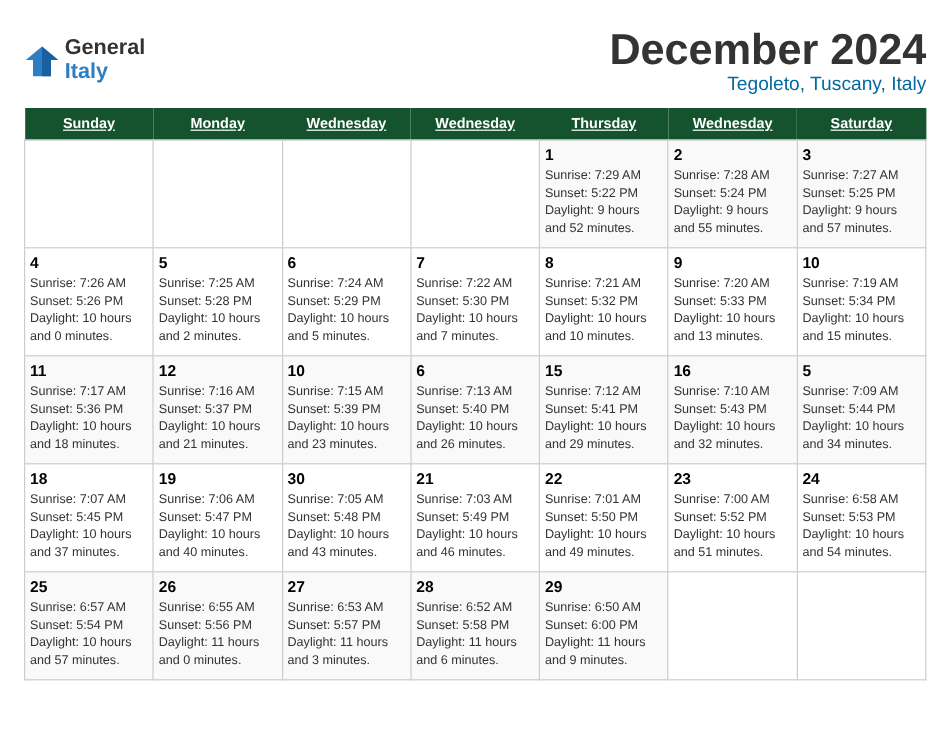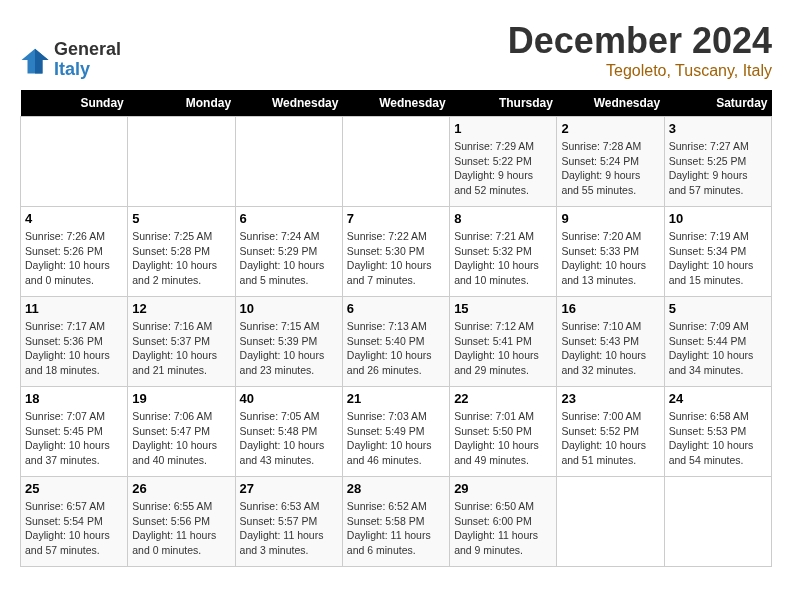--- a/index.html
+++ b/index.html
@@ -6,21 +6,21 @@
     body {
       font-family: Arial, sans-serif;
       background: #fff;
       width: 792px;
       min-height: 612px;
       padding: 20px;
     }
     .header-section {
       display: flex;
       justify-content: space-between;
-      align-items: flex-end;
+      align-items: center;
       margin-bottom: 10px;
     }
     .logo {
       display: flex;
       align-items: center;
       gap: 4px;
     }
     .logo-text {
       display: flex;
       flex-direction: column;
@@ -37,34 +37,35 @@
     .title-section {
       text-align: right;
     }
     .main-title {
       font-size: 36px;
       font-weight: bold;
       color: #333;
     }
     .subtitle {
       font-size: 16px;
-      color: #a16207;
+      color: #0369a1;
     }
     table {
       width: 100%;
       border-collapse: collapse;
       font-size: 11px;
     }
     thead tr th {
-      background-color: #000000;
+      background-color: #14532d;
       color: white;
       padding: 6px 4px;
-      text-align: right;
+      text-align: center;
       font-size: 12px;
       font-weight: bold;
+      text-decoration: underline;
     }
     tbody tr td {
       border: 1px solid #ccc;
       vertical-align: top;
       padding: 4px;
       min-height: 80px;
       height: 90px;
       width: 14.28%;
     }
     .day-number {
@@ -206,21 +207,21 @@
       <tr>
         <td>
           <span class="day-number">18</span>
           <div class="cell-content">Sunrise: 7:07 AM<br>Sunset: 5:45 PM<br>Daylight: 10 hours<br>and 37 minutes.</div>
         </td>
         <td>
           <span class="day-number">19</span>
           <div class="cell-content">Sunrise: 7:06 AM<br>Sunset: 5:47 PM<br>Daylight: 10 hours<br>and 40 minutes.</div>
         </td>
         <td>
-          <span class="day-number">40</span>
+          <span class="day-number">30</span>
           <div class="cell-content">Sunrise: 7:05 AM<br>Sunset: 5:48 PM<br>Daylight: 10 hours<br>and 43 minutes.</div>
         </td>
         <td>
           <span class="day-number">21</span>
           <div class="cell-content">Sunrise: 7:03 AM<br>Sunset: 5:49 PM<br>Daylight: 10 hours<br>and 46 minutes.</div>
         </td>
         <td>
           <span class="day-number">22</span>
           <div class="cell-content">Sunrise: 7:01 AM<br>Sunset: 5:50 PM<br>Daylight: 10 hours<br>and 49 minutes.</div>
         </td>

